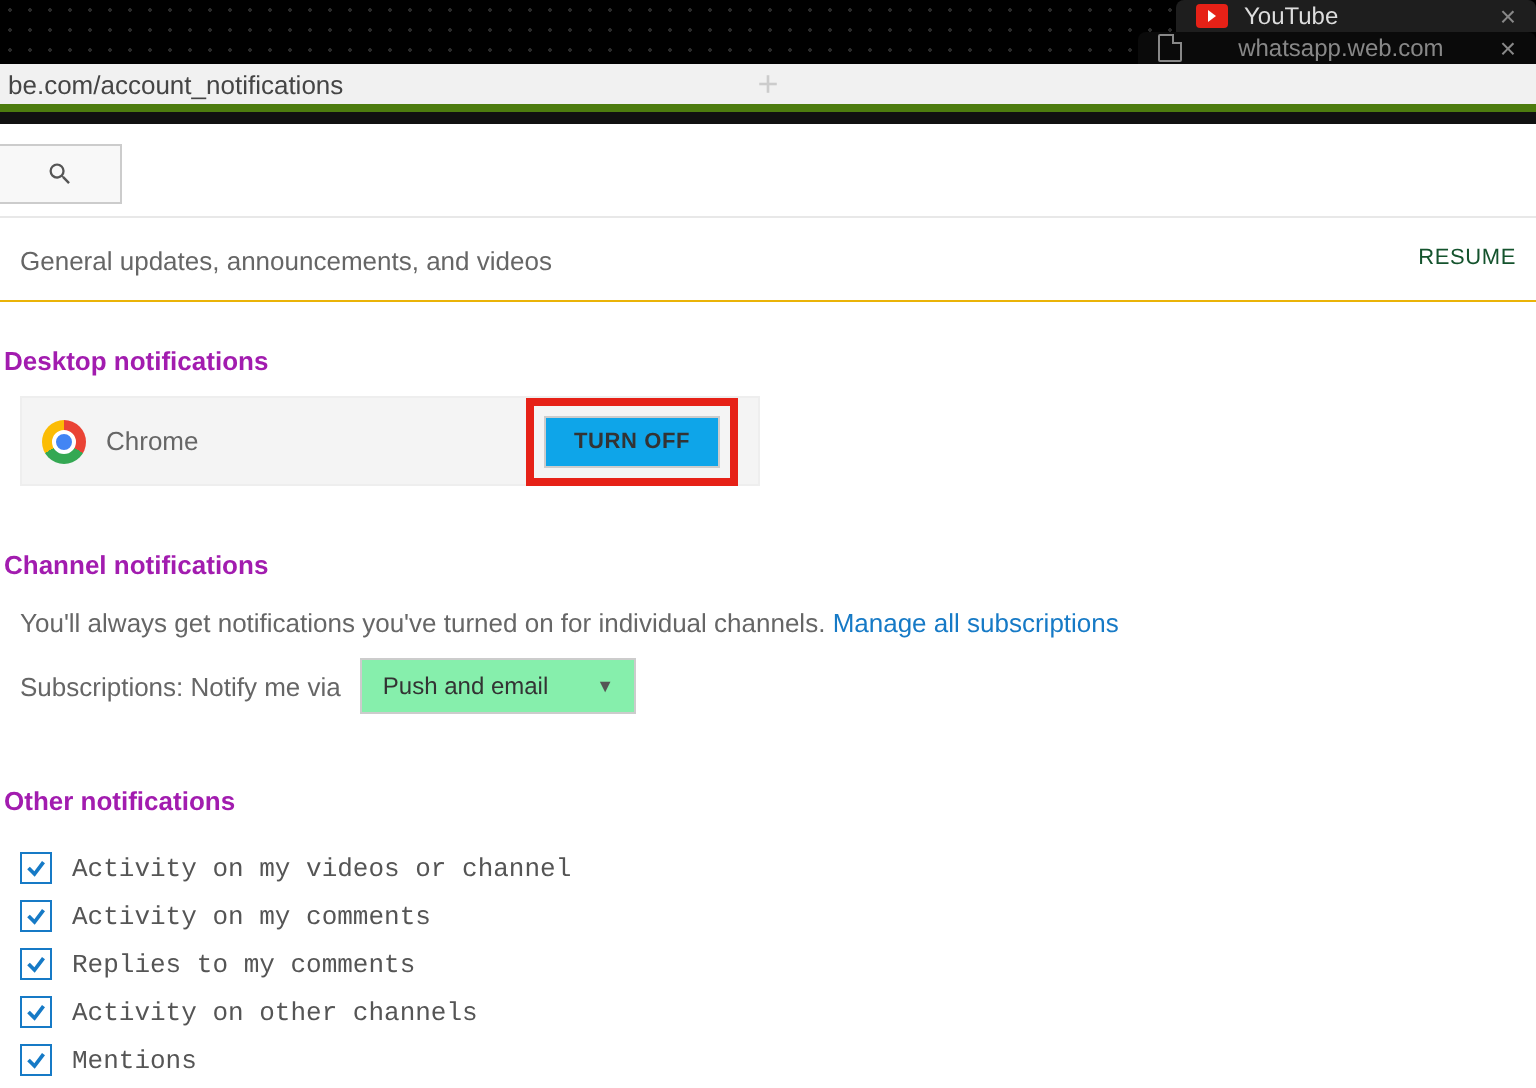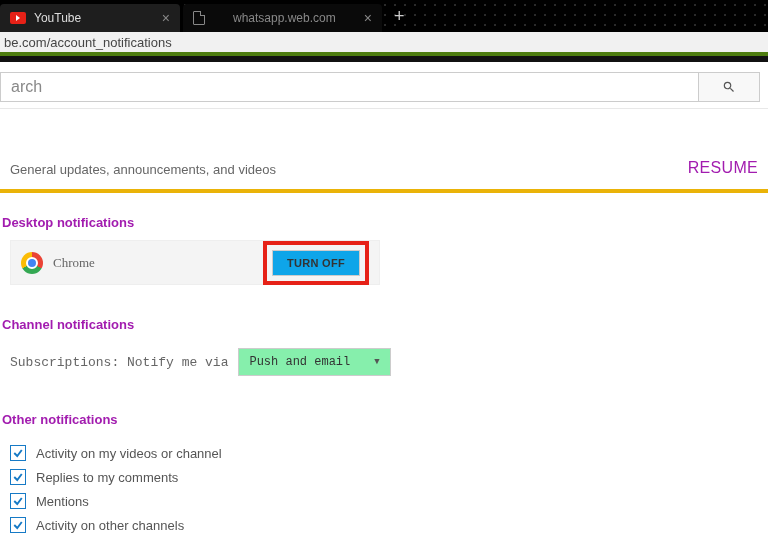--- a/index.html
+++ b/index.html
@@ -6,20 +6,21 @@
     body { font-family: Arial, sans-serif; font-size: 13px; color: #333; background: #fff; width: 768px; }
 
     .browser-tabs {
       background: #000;
       background-image: radial-gradient(circle, #2a2a2a 1px, transparent 1px);
       background-size: 10px 10px;
       height: 32px;
       display: flex;
       align-items: flex-end;
       padding-left: 0;
+      flex-direction: column;
     }
     .tab {
       height: 28px;
       display: flex;
       align-items: center;
       padding: 0 10px;
       color: #aaa;
       font-size: 12px;
       gap: 8px;
       border-top-left-radius: 4px;
@@ -39,43 +40,43 @@
     .url-bar { background: #f1f1f1; height: 24px; display: flex; align-items: center; padding-left: 4px; font-size: 13px; color: #454545; border-bottom: 4px solid #4d7c0f; }
     .dark-strip { height: 6px; background: #111; }
 
     .content { padding: 0; }
 
     .search-row { display: flex; padding: 10px 8px 6px 0; align-items: center; }
     .search-input { flex: 1; height: 30px; border: 1px solid #ccc; padding: 0 10px; font-size: 16px; color: #888; outline: none; }
     .search-btn { width: 62px; height: 30px; border: 1px solid #ccc; background: #f8f8f8; margin-left: -1px; display: flex; align-items: center; justify-content: center; cursor: pointer; }
     .search-btn svg { width: 14px; height: 14px; fill: #555; }
 
-    .section-top { display: flex; justify-content: space-between; align-items: flex-end; padding: 14px 10px 12px 10px; border-top: 1px solid #e8e8e8; border-bottom: 4px solid #eab308; }
+    .section-top { display: flex; justify-content: space-between; align-items: flex-start; padding: 14px 10px 12px 10px; border-top: 1px solid #e8e8e8; border-bottom: 1px solid #eab308; }
     .section-top .desc { color: #666; font-size: 13px; }
-    .resume { color: #a21caf; font-size: 16px; letter-spacing: 0.3px; margin-top: 36px; }
+    .resume { color: #14532d; font-size: 11px; letter-spacing: 0.3px; }
 
     .heading { font-weight: bold; font-size: 13px; color: #a21caf; padding: 22px 10px 10px 2px; }
 
     .chrome-row { margin: 0 10px; background: #f4f4f4; border: 1px solid #eee; height: 45px; display: flex; align-items: center; padding: 0 10px; width: 370px; }
     .chrome-icon { width: 22px; height: 22px; border-radius: 50%; margin-right: 10px; position: relative; background: conic-gradient(#ea4335 0 120deg, #34a853 120deg 240deg, #fbbc05 240deg 360deg); }
     .chrome-icon::after { content: ""; position: absolute; top: 5px; left: 5px; width: 12px; height: 12px; border-radius: 50%; background: #4285f4; border: 2px solid #fff; box-sizing: border-box; }
-    .chrome-label { color: #666; font-size: 13px; flex: 1; font-family: Liberation Serif, serif; }
+    .chrome-label { color: #666; font-size: 13px; flex: 1; }
     .highlight-box { border: 4px solid #e62117; padding: 5px; margin-left: 8px; }
     .turnoff-btn { background: #0ea5e9; border: 1px solid #ccc; padding: 6px 14px; font-size: 11px; font-weight: bold; letter-spacing: 0.3px; color: #333; cursor: pointer; }
 
     .sub-text { color: #666; font-size: 13px; padding: 4px 10px; }
     .sub-text .link { color: #167ac6; cursor: pointer; }
 
-    .notify-row { display: flex; align-items: center; gap: 10px; padding: 6px 10px; font-family: Liberation Mono, monospace; }
+    .notify-row { display: flex; align-items: center; gap: 10px; padding: 6px 10px; }
     .notify-label { color: #666; font-size: 13px; }
     .select-box { border: 1px solid #ccc; background: #86efac; height: 28px; display: flex; align-items: center; padding: 0 10px; gap: 24px; font-size: 12px; color: #333; cursor: pointer; }
     .select-box .caret { font-size: 9px; color: #555; }
 
     .cb-list { padding: 4px 10px; }
-    .cb-item { display: flex; align-items: center; gap: 10px; padding: 4px 0; }
+    .cb-item { display: flex; align-items: center; gap: 10px; padding: 4px 0; font-family: Liberation Mono, monospace; }
     .cb-box { width: 16px; height: 16px; border: 1.5px solid #167ac6; display: flex; align-items: center; justify-content: center; cursor: pointer; }
     .cb-box svg { width: 12px; height: 12px; stroke: #167ac6; stroke-width: 2.5; fill: none; }
     .cb-label { color: #555; font-size: 13px; }
   </style>
 </head>
 <body>
 
 <div class="browser-tabs">
   <div class="tab active">
     <span class="yt-icon"></span>
@@ -91,21 +92,20 @@
 </div>
 
 <div class="url-bar">
   <span>be.com/account_notifications</span>
 </div>
 <div class="dark-strip"></div>
 
 <div class="content">
 
   <div class="search-row">
-    <input class="search-input" value="arch" style="">
     <div class="search-btn">
       <svg viewBox="0 0 24 24">
           <path d="M15.5 14h-.79l-.28-.27A6.471 6.471 0 0016 9.5 6.5 6.5 0 109.5 16c1.61 0 3.09-.59 4.23-1.57l.27.28v.79l5 4.99L20.49 19l-4.99-5zM9.5 14C7.01 14 5 11.99 5 9.5S7.01 5 9.5 5 14 7.01 14 9.5 11.99 14 9.5 14z"></path>
         </svg>
     </div>
   </div>
 
   <div class="section-top">
     <span class="desc">General updates, announcements, and videos</span>
     <span class="resume">RESUME</span>
@@ -114,20 +114,24 @@
   <div class="heading">Desktop notifications</div>
   <div class="chrome-row">
     <div class="chrome-icon"></div>
     <span class="chrome-label">Chrome</span>
     <div class="highlight-box">
       <button class="turnoff-btn">TURN OFF</button>
     </div>
   </div>
 
   <div class="heading" style="padding-top:32px;">Channel notifications</div>
+  <div class="sub-text">
+    <span>You'll always get notifications you've turned on for individual channels.</span>
+    <span class="link">Manage all subscriptions</span>
+  </div>
   <div class="notify-row">
     <span class="notify-label">Subscriptions: Notify me via</span>
     <div class="select-box">
       <span>Push and email</span>
       <span class="caret">▼</span>
     </div>
   </div>
 
   <div class="heading" style="padding-top:30px;">Other notifications</div>
   <div class="cb-list">
@@ -138,33 +142,41 @@
           </svg>
         </div>
       <span class="cb-label">Activity on my videos or channel</span>
     </div>
     <div class="cb-item">
       <div class="cb-box">
           <svg viewBox="0 0 16 16">
             <polyline points="3,8 7,12 13,4"></polyline>
           </svg>
         </div>
+      <span class="cb-label">Activity on my comments</span>
+    </div>
+    <div class="cb-item">
+      <div class="cb-box">
+          <svg viewBox="0 0 16 16">
+            <polyline points="3,8 7,12 13,4"></polyline>
+          </svg>
+        </div>
       <span class="cb-label">Replies to my comments</span>
+    </div>
+    <div class="cb-item">
+      <div class="cb-box">
+          <svg viewBox="0 0 16 16">
+            <polyline points="3,8 7,12 13,4"></polyline>
+          </svg>
+        </div>
+      <span class="cb-label">Activity on other channels</span>
     </div>
     <div class="cb-item">
       <div class="cb-box">
           <svg viewBox="0 0 16 16">
             <polyline points="3,8 7,12 13,4"></polyline>
           </svg>
         </div>
       <span class="cb-label">Mentions</span>
     </div>
-    <div class="cb-item">
-      <div class="cb-box">
-          <svg viewBox="0 0 16 16">
-            <polyline points="3,8 7,12 13,4"></polyline>
-          </svg>
-        </div>
-      <span class="cb-label">Activity on other channels</span>
-    </div>
   </div>
 
 </div>
 
 </body></html>

